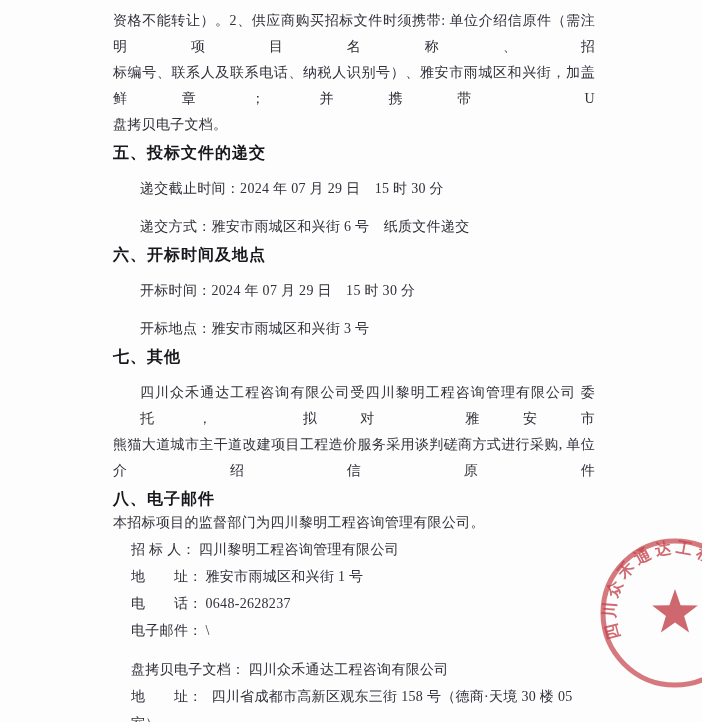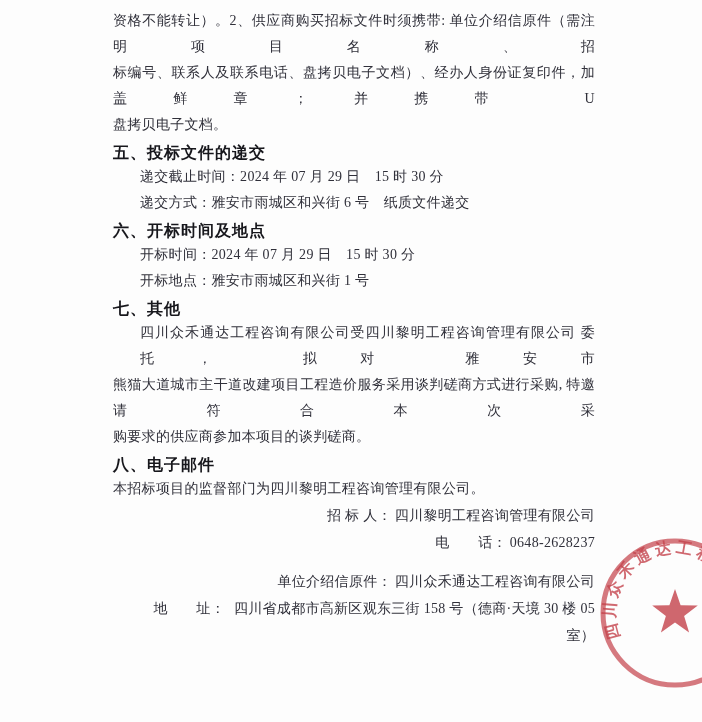--- a/index.html
+++ b/index.html
@@ -15,22 +15,22 @@
     color: #30303a;
   }
   .line {
     margin: 0;
     font-size: 14px;
     line-height: 26px;
     white-space: normal;
     letter-spacing: 0.3px;
   }
   .just { text-align: justify; text-align-last: justify; }
-  .ind  { padding-left: 27px; }
-  .row  { padding-left: 18px; line-height: 27px; text-align: right; }
+  .ind  { padding-left: 27px; margin-top: 12px; }
+  .row  { padding-left: 18px; line-height: 27px; }
   .row .val { margin-left: 3px; }
   .row .val2 { margin-left: 9px; }
   h2 {
     margin: 3px 0 0 0;
     font-size: 16px;
     line-height: 23px;
     font-weight: 700;
     color: #17171c;
     font-family: Liberation Serif, serif;
     letter-spacing: 1px;
@@ -49,52 +49,57 @@
     font-family: "Liberation Serif", "DejaVu Serif", serif;
     font-weight: 700;
   }
 </style>
 </head>
 <body>
 
 <div class="doc">
 
   <p class="line just">资格不能转让）。2、供应商购买招标文件时须携带: 单位介绍信原件（需注明项目名称、招</p>
-  <p class="line just">标编号、联系人及联系电话、盘拷贝电子文档）、经办人身份证复印件，加盖鲜章；并携带 U</p>
+  <p class="line just">标编号、联系人及联系电话、纳税人识别号）、雅安市雨城区和兴街，加盖鲜章；并携带 U</p>
   <p class="line">盘拷贝电子文档。</p>
 
   <h2>五、投标文件的递交</h2>
   <p class="line ind">递交截止时间：2024 年 07 月 29 日　15 时 30 分</p>
   <p class="line ind">递交方式：雅安市雨城区和兴街 6 号　纸质文件递交</p>
 
   <h2>六、开标时间及地点</h2>
   <p class="line ind">开标时间：2024 年 07 月 29 日　15 时 30 分</p>
-  <p class="line ind">开标地点：雅安市雨城区和兴街 1 号</p>
+  <p class="line ind">开标地点：雅安市雨城区和兴街 3 号</p>
 
   <h2>七、其他</h2>
   <p class="line just ind">四川众禾通达工程咨询有限公司受四川黎明工程咨询管理有限公司 委托， 拟对 雅安市</p>
-  <p class="line just">熊猫大道城市主干道改建项目工程造价服务采用谈判磋商方式进行采购, 特邀请符合本次采</p>
-  <p class="line">购要求的供应商参加本项目的谈判磋商。</p>
+  <p class="line just">熊猫大道城市主干道改建项目工程造价服务采用谈判磋商方式进行采购, 单位介绍信原件</p>
 
   <h2>八、电子邮件</h2>
   <p class="line">本招标项目的监督部门为四川黎明工程咨询管理有限公司。</p>
 
 
   <div class="contacts">
     <p class="line row">
       <span class="lbl">招 标 人：</span><span class="val">四川黎明工程咨询管理有限公司</span>
     </p>
     <p class="line row">
+      <span class="lbl">地　　址：</span><span class="val">雅安市雨城区和兴街 1 号</span>
+    </p>
+    <p class="line row">
       <span class="lbl">电　　话：</span><span class="val">0648-2628237</span>
+    </p>
+    <p class="line row">
+      <span class="lbl">电子邮件：</span><span class="val">\</span>
     </p>
   </div>
 
   <div class="agency-block">
     <p class="line row">
-      <span class="lbl">单位介绍信原件：</span><span class="val">四川众禾通达工程咨询有限公司</span>
+      <span class="lbl">盘拷贝电子文档：</span><span class="val">四川众禾通达工程咨询有限公司</span>
     </p>
     <p class="line row">
       <span class="lbl">地　　址：</span><span class="val val2">四川省成都市高新区观东三街 158 号（德商·天境 30 楼 05 室）</span>
     </p>
 
   </div>
 
   <svg class="seal" viewBox="0 0 170 170" aria-hidden="true">
     <defs>
       <path id="sealArc" d="M 33,114 A 60,60 0 1 1 137,114" fill="none"></path>

